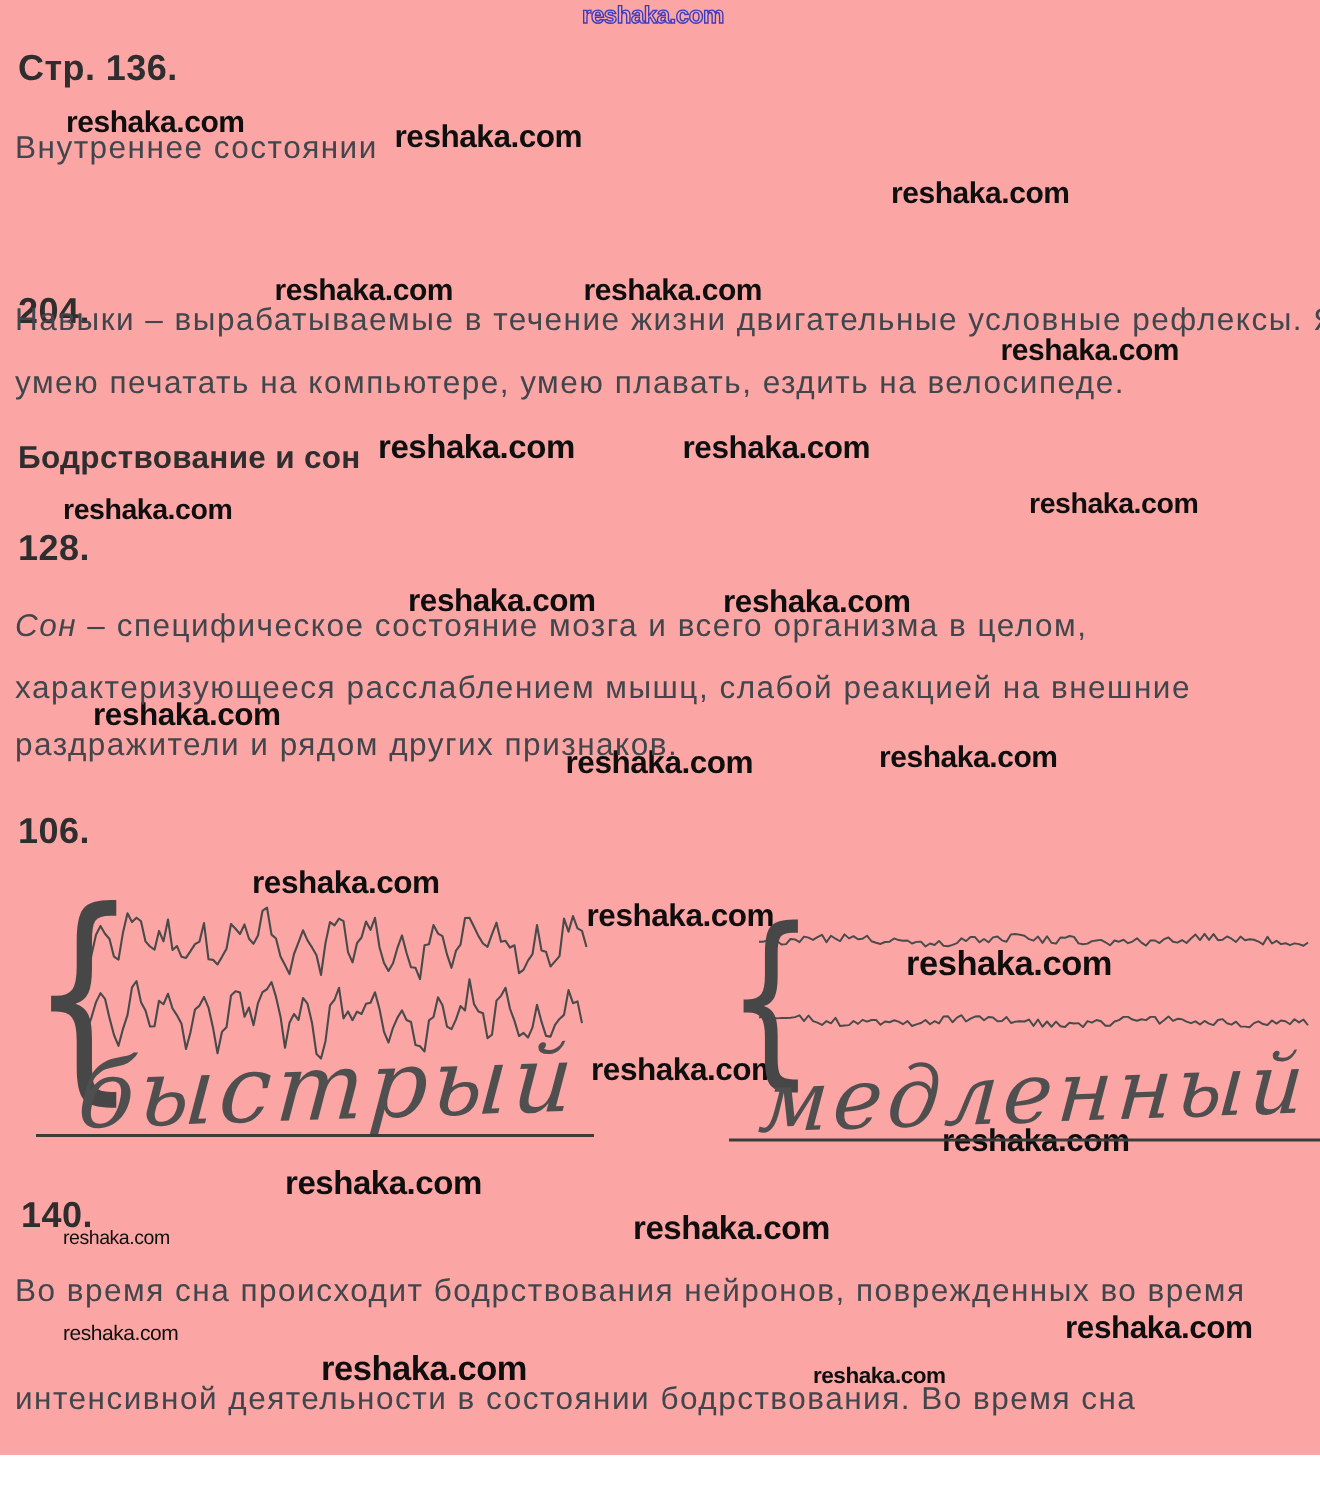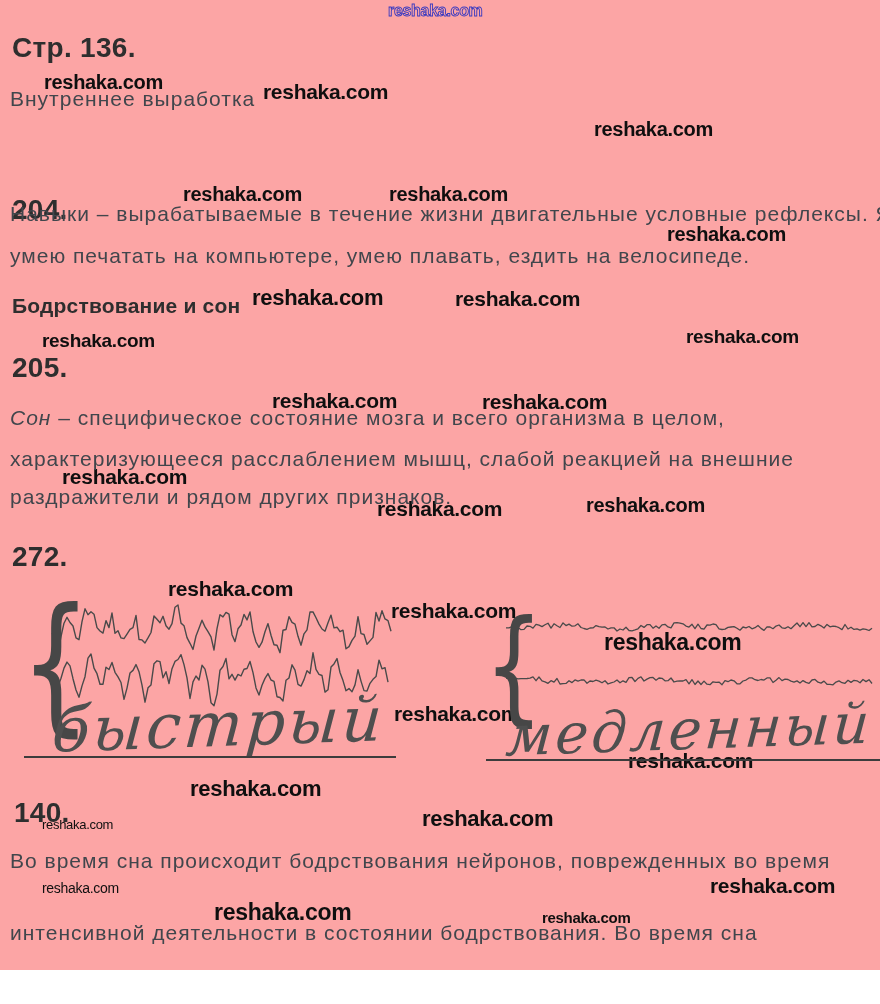--- a/index.html
+++ b/index.html
@@ -1,21 +1,21 @@
 <!DOCTYPE html>
 <html><head>
 <meta charset="utf-8">
 <style>
   html,body{margin:0;padding:0;background:#ffffff;}
   .page{
     position:relative;width:880px;height:970px;background:#fca5a5;overflow:hidden;
     font-family:"Liberation Sans",sans-serif;color:#3f444a;text-align:right;
   }
   .abs{position:absolute;white-space:nowrap;}
-  .h{font-weight:bold;font-size:28px;color:#2e2e2e;letter-spacing:0.3px;}
+  .h{font-weight:bold;font-size:24px;color:#2e2e2e;letter-spacing:0.3px;}
   .txt{font-size:21px;color:#41464c;letter-spacing:1px;}
   .txt i{font-style:italic;}
   .sect{font-size:21px;letter-spacing:0.2px;}
   
   .wm{position:absolute;font-weight:700;color:#0f0f0f;letter-spacing:-0.3px;line-height:1;}
   .wm-outline{color:#3b3bc0;font-weight:700;}
   @supports (-webkit-text-stroke: 1px red){
     .wm-outline{color:transparent;-webkit-text-stroke:0.9px #3b3bc0;}
   }
   
@@ -87,34 +87,34 @@
       <span class="wm" style="left: 190px; top: 778px; font-size: 22px;">reshaka.com</span>
       <span class="wm" style="left: 422px; top: 808px; font-size: 22px;">reshaka.com</span>
       <span class="wm" style="left: 42px; top: 818px; font-size: 13px; font-weight: 400;">reshaka.com</span>
       <span class="wm" style="left: 42px; top: 881px; font-size: 14px; font-weight: 400;">reshaka.com</span>
       <span class="wm" style="left: 710px; top: 875px; font-size: 21px;">reshaka.com</span>
       <span class="wm" style="left: 214px; top: 901px; font-size: 23px;">reshaka.com</span>
       <span class="wm" style="left: 542px; top: 910px; font-size: 15px; font-weight: 600;">reshaka.com</span>
     </div>
 
   <div class="abs h pos-pageref">Стр. 136.</div>
-  <div class="abs txt pos-topic">Внутреннее выработка</div>
+  <div class="abs txt pos-topic">Внутреннее состоянии</div>
 
   <div class="abs h pos-n204">204.</div>
   <div class="abs txt pos-204l0">Навыки – вырабатываемые в течение жизни двигательные условные рефлексы. Я</div>
   <div class="abs txt pos-204l1">умею печатать на компьютере, умею плавать, ездить на велосипеде.</div>
 
   <div class="abs h sect pos-sect">Бодрствование и сон</div>
 
-  <div class="abs h pos-n205">205.</div>
+  <div class="abs h pos-n205">128.</div>
   <div class="abs txt pos-205l1">характеризующееся расслаблением мышц, слабой реакцией на внешние</div>
   <div class="abs txt pos-205l0"><i>Сон</i><span> – специфическое состояние мозга и всего организма в целом,</span></div>
   <div class="abs txt pos-205l2">раздражители и рядом других признаков.</div>
 
-  <div class="abs h pos-n206">272.</div>
+  <div class="abs h pos-n206">106.</div>
   <div class="brace pos-brace-left">{</div>
   <div class="brace pos-brace-right">{</div>
   <div class="hand pos-hand-left">быстрый</div>
   <div class="hand pos-hand-right">медленный</div>
   <div class="uline pos-uline-left"></div>
   <div class="uline pos-uline-right"></div>
 
   <div class="abs h pos-n207">140.</div>
   <div class="abs txt pos-207l0">Во время сна происходит бодрствования нейронов, поврежденных во время</div>
   <div class="abs txt pos-207l1">интенсивной деятельности в состоянии бодрствования. Во время сна</div>

